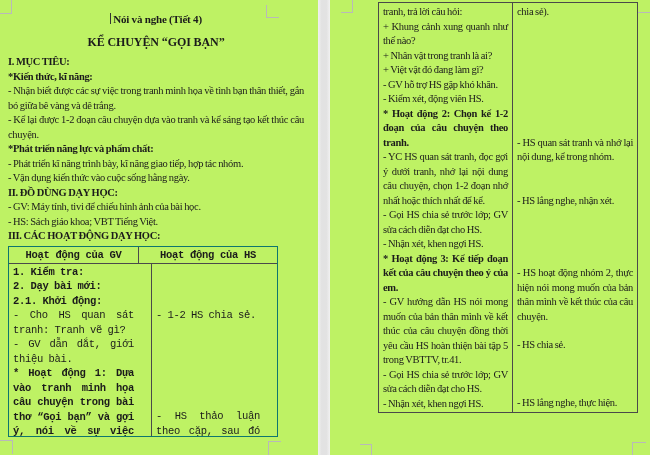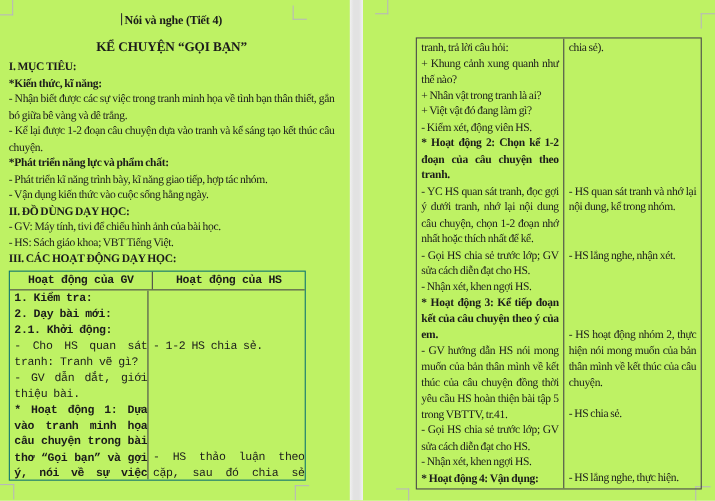--- a/index.html
+++ b/index.html
@@ -38,26 +38,26 @@
 
   .cursor{display:inline-block;width:1px;height:11px;background:#333;vertical-align:-1px;margin-right:2px;}
 
   
   .tbl-left{margin-top:2px;width:268px;border:1px solid #0f766e;font-family:Liberation Mono, monospace;}
   .tbl-head{display:flex;border-bottom:1px solid #4a4a4a;}
   .tbl-head .hc{font-size:10.5px;font-weight:bold;line-height:16px;text-align:center;letter-spacing:-0.3px;}
   .hc1{width:129px;border-right:1px solid #4a4a4a;}
   .hc2{flex:1;}
   .tbl-body{display:flex;height:172px;overflow:hidden;}
-  .bc{padding:1px 0 0 4px;overflow:hidden;}
+  .bc{padding:1px 17px 0 4px;overflow:hidden;}
   .bc1{width:121px;border-right:1px solid #4a4a4a;}
   .bc2{flex:1;}
 
   
-  .tbl-right{position:absolute;left:48px;top:34px;width:258px;height:409px;
+  .tbl-right{position:absolute;left:48px;top:2px;width:258px;height:409px;
              border:1px solid #4a4a4a;display:flex;overflow:hidden;}
   .rc{padding:2px 4px 0 4px;overflow:hidden;}
   .rc1{width:125px;border-right:1px solid #4a4a4a;}
   .rc2{flex:1;}
 
   .sp101{margin-top:116px;} .sp29{margin-top:29px;} .sp58{margin-top:58px;}
   .sp14{margin-top:14px;}  .sp43{margin-top:43px;} .sp87{margin-top:87px;}
 </style>
 </head>
 <body>
@@ -118,20 +118,21 @@
     </div>
   </div>
 
   <div class="page page-right">
     <div class="tbl-right">
       <div class="rc rc1">
         <div class="ln">tranh, trả lời câu hỏi:</div>
         <div class="ln">+ Khung cảnh xung quanh như thế nào?</div>
         <div class="ln">+ Nhân vật trong tranh là ai?</div>
         <div class="ln">+ Việt vật đó đang làm gì?</div>
+        <div class="ln">- GV hỗ trợ HS gặp khó khăn.</div>
         <div class="ln">- Kiểm xét, động viên HS.</div>
         <div class="ln b">* Hoạt động 2: Chọn kể 1-2 đoạn của câu chuyện theo tranh.</div>
         <div class="ln">- YC HS quan sát tranh, đọc gợi ý dưới tranh, nhớ lại nội dung câu chuyện, chọn 1-2 đoạn nhớ nhất hoặc thích nhất để kể.</div>
         <div class="ln">- Gọi HS chia sẻ trước lớp; GV sửa cách diễn đạt cho HS.</div>
         <div class="ln">- Nhận xét, khen ngợi HS.</div>
         <div class="ln b">* Hoạt động 3: Kể tiếp đoạn kết của câu chuyện theo ý của em.</div>
         <div class="ln">- GV hướng dẫn HS nói mong muốn của bản thân mình về kết thúc của câu chuyện đồng thời yêu cầu HS hoàn thiện bài tập 5 trong VBTTV, tr.41.</div>
         <div class="ln">- Gọi HS chia sẻ trước lớp; GV sửa cách diễn đạt cho HS.</div>
         <div class="ln">- Nhận xét, khen ngợi HS.</div>
         <div class="ln b">* Hoạt động 4: Vận dụng:</div>

